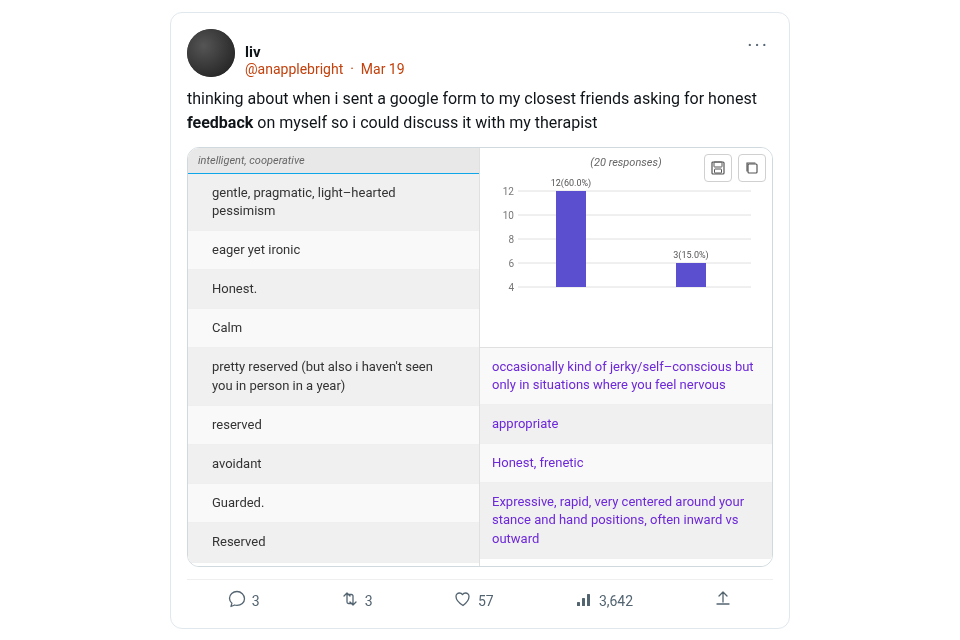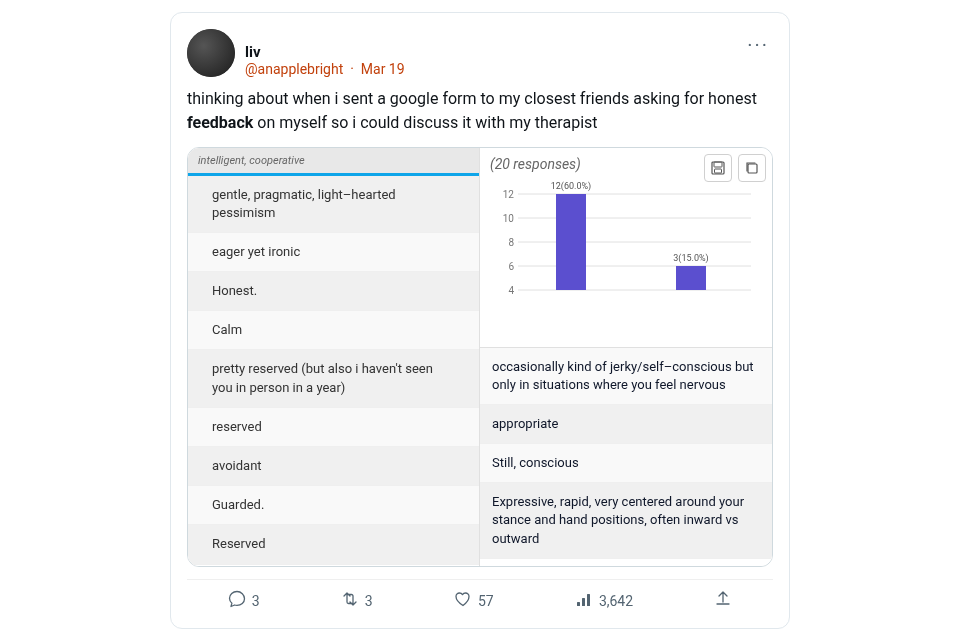--- a/index.html
+++ b/index.html
@@ -92,21 +92,21 @@
     .form-right {
       width: 50%;
       background: #fff;
       overflow: hidden;
     }
     .form-left-header {
       background: #e8e8e8;
       padding: 6px 10px;
       font-size: 11px;
       color: #666;
-      border-bottom: 3px solid #0ea5e9;
+      border-bottom: 1px solid #0ea5e9;
       font-style: italic;
       white-space: nowrap;
       overflow: hidden;
       text-overflow: ellipsis;
     }
     .form-row {
       padding: 10px 24px;
       font-size: 13px;
       color: #333;
       border-bottom: 1px solid #efefef;
@@ -136,37 +136,38 @@
       border-radius: 4px;
       display: flex;
       align-items: center;
       justify-content: center;
       background: #fff;
       cursor: pointer;
       font-size: 14px;
       color: #555;
     }
     .chart-header {
-      font-size: 14px;
+      font-size: 11px;
       color: #666;
       margin-bottom: 4px;
       font-style: italic;
+      text-align: center;
     }
     .chart-svg-container {
       width: 100%;
       height: 160px;
       position: relative;
     }
     .right-rows {
       background: #fff;
     }
     .right-row {
       padding: 10px 12px;
       font-size: 13px;
-      color: #0f172a;
+      color: #6d28d9;
       border-bottom: 1px solid #efefef;
       line-height: 1.4;
       background: #f9f9f9;
     }
     .right-row:nth-child(even) {
       background: #f0f0f0;
     }
     .tweet-footer {
       display: flex;
       justify-content: space-around;
@@ -267,21 +268,21 @@
 
             <rect x="180" y="90" width="30" height="24" fill="#5b4fcf"></rect>
             <text x="195" y="85" font-size="9" fill="#555" text-anchor="middle">3(15.0%)</text>
           </svg>
         </div>
       </div>
 
       <div class="right-rows">
         <div class="right-row">occasionally kind of jerky/self–conscious but only in situations where you feel nervous</div>
         <div class="right-row">appropriate</div>
-        <div class="right-row">Still, conscious</div>
+        <div class="right-row">Honest, frenetic</div>
         <div class="right-row">Expressive, rapid, very centered around your stance and hand positions, often inward vs outward</div>
       </div>
     </div>
   </div>
 
   <div class="tweet-footer">
     <div class="footer-action">
       <span class="footer-icon">
         <svg width="18" height="18" viewBox="0 0 18 18" fill="none" xmlns="http://www.w3.org/2000/svg">
           <path d="M9 1.5C4.86 1.5 1.5 4.5 1.5 8.25C1.5 10.2 2.4 12 3.9 13.2L3 16.5L6.6 15C7.35 15.3 8.16 15.45 9 15.45C13.14 15.45 16.5 12.45 16.5 8.7C16.5 4.95 13.14 1.5 9 1.5Z" stroke="#536471" stroke-width="1.3" fill="none" stroke-linejoin="round"></path>

